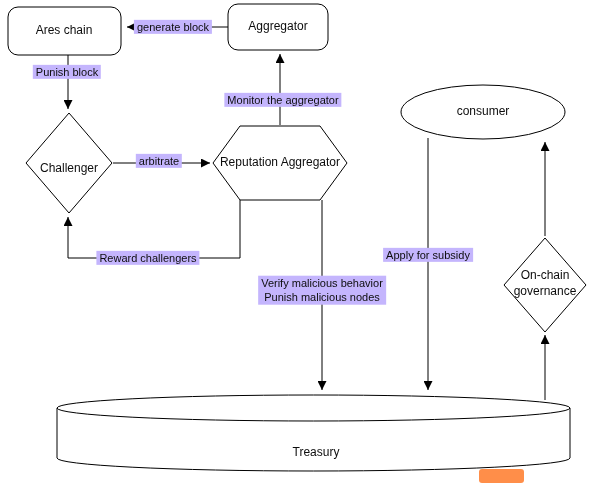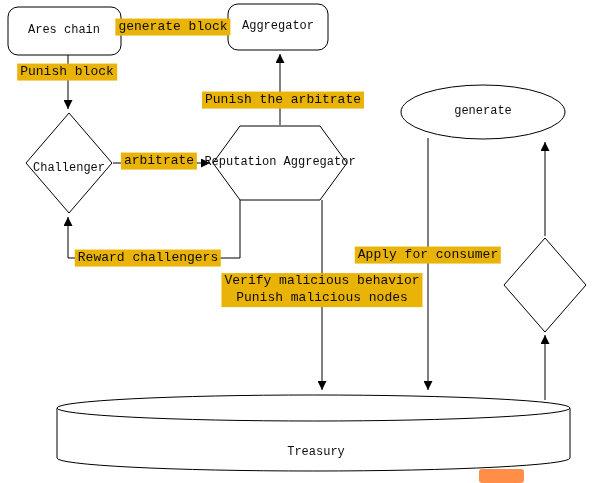--- a/index.html
+++ b/index.html
@@ -1,35 +1,35 @@
 <!DOCTYPE html>
 <html><head>
 <meta charset="utf-8">
 <style>
   html,body { margin:0; padding:0; background:#ffffff; }
   .canvas {
     position:relative;
     width:600px; height:483px;
     background:#ffffff;
-    font-family:Liberation Mono, monospace;
+    font-family:Liberation Sans, sans-serif;
     overflow:hidden;
   }
   .canvas svg { position:absolute; left:0; top:0; }
   .lbl {
     position:absolute;
     transform:translate(-50%,-50%);
     color:#0d0d0d;
     text-align:center;
     line-height:1.3;
   }
   .node-lbl { font-size:12px; white-space:nowrap; }
   .node-lbl.wrap { white-space:normal; }
   .edge-lbl {
-    font-size:13px;
-    background:#eab308;
+    font-size:11px;
+    background:#c4b5fd;
     padding:0 3px;
     white-space:nowrap;
   }
   .edge-lbl.pre { white-space:pre-line; }
   .watermark {
     position:absolute;
     left:479px; top:469px;
     width:45px; height:14px;
     border-radius:3px;
     background:rgba(255,122,41,0.85);
@@ -68,27 +68,28 @@
       <polygon points="545,238 586,285 545,332 504,285"></polygon>
       <path d="M57,408 L57,458 A256.5,13 0 0 0 570,458 L570,408"></path>
       <ellipse cx="313.5" cy="408" rx="256.5" ry="13"></ellipse>
     </g>
   </svg>
 
   <div class="lbl node-lbl" style="left:64px;  top:31px;">Ares chain</div>
   <div class="lbl node-lbl" style="left:278px; top:27px;">Aggregator</div>
   <div class="lbl node-lbl" style="left:69px;  top:169px;">Challenger</div>
   <div class="lbl node-lbl" style="left:280px; top:163px;">Reputation Aggregator</div>
-  <div class="lbl node-lbl" style="left:483px; top:112px;">generate</div>
+  <div class="lbl node-lbl" style="left:483px; top:112px;">consumer</div>
+  <div class="lbl node-lbl wrap" style="left:545px; top:284px; width:72px;">On-chain governance</div>
   <div class="lbl node-lbl" style="left:316px; top:453px;">Treasury</div>
 
   <div class="lbl edge-lbl" style="left:173px; top:27px;">generate block</div>
   <div class="lbl edge-lbl" style="left:67px;  top:72px;">Punish block</div>
   <div class="lbl edge-lbl" style="left:159px; top:161px;text-align:right;">arbitrate</div>
-  <div class="lbl edge-lbl" style="left:283px; top:100px;">Punish the arbitrate</div>
+  <div class="lbl edge-lbl" style="left:283px; top:100px;">Monitor the aggregator</div>
   <div class="lbl edge-lbl" style="left:148px; top:258px;">Reward challengers</div>
   <div class="lbl edge-lbl pre" style="left:322px; top:290px;">Verify malicious behavior
 Punish malicious nodes</div>
-  <div class="lbl edge-lbl" style="left:428px; top:255px;">Apply for consumer</div>
+  <div class="lbl edge-lbl" style="left:428px; top:255px;">Apply for subsidy</div>
 
   <div class="watermark"></div>
 
 </div>
 
 </body></html>

